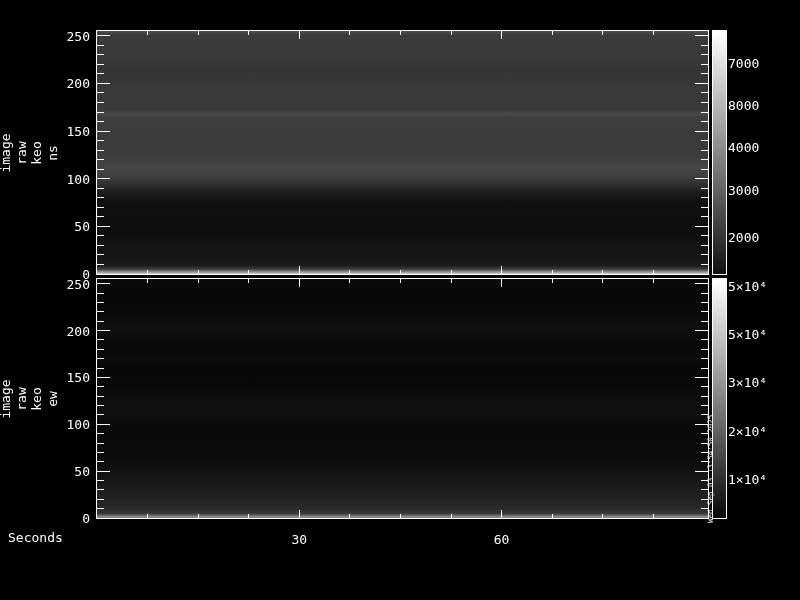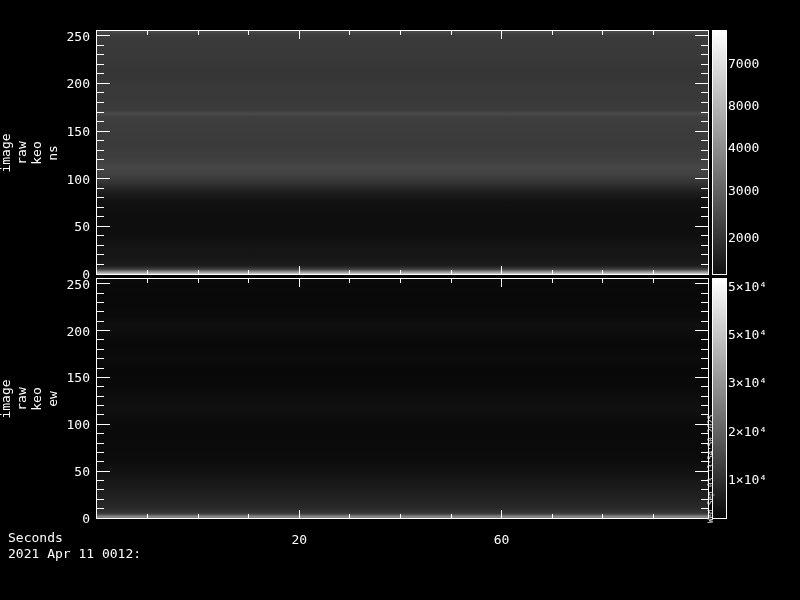--- a/index.html
+++ b/index.html
@@ -183,21 +183,20 @@
       <div class="xt" style="left: 555.874px; bottom: 0px; height: 4px;"></div>
       <div class="xt" style="left: 555.874px; top: 0px; height: 4px;"></div>
     </div>
   <div class="cbar" id="cbar0">
     <div class="ramp"></div>
   </div>
   <div class="cbar" id="cbar1">
     <div class="ramp"></div>
   </div>
   <div id="xlabel">Seconds</div>
-  <div id="xsub">2021 Apr 11 0012:</div>
   <div id="vstamp">Wed Sep 03 13:54:50 2025</div>
 <div class="ylab" style="top: 274px; left: 90px;">0</div>
     <div class="ylab" style="top: 226.353px; left: 90px;">50</div>
     <div class="ylab" style="top: 178.706px; left: 90px;">100</div>
     <div class="ylab" style="top: 131.059px; left: 90px;">150</div>
     <div class="ylab" style="top: 83.4118px; left: 90px;">200</div>
     <div class="ylab" style="top: 35.7647px; left: 90px;">250</div>
     <div class="ytitle" style="left: 5px; top: 152.5px;">image</div>
     <div class="ytitle" style="left: 20.7px; top: 152.5px;">raw</div>
     <div class="ytitle" style="left: 36.4px; top: 152.5px;">keo</div>
@@ -206,21 +205,21 @@
     <div class="cblab" style="left: 728px; top: 189.625px;">3000</div>
     <div class="cblab" style="left: 728px; top: 147.438px;">4000</div>
     <div class="cblab" style="left: 728px; top: 105.25px;">8000</div>
     <div class="cblab" style="left: 728px; top: 63.0625px;">7000</div>
     <div class="ylab" style="top: 518px; left: 90px;">0</div>
     <div class="ylab" style="top: 471.137px; left: 90px;">50</div>
     <div class="ylab" style="top: 424.275px; left: 90px;">100</div>
     <div class="ylab" style="top: 377.412px; left: 90px;">150</div>
     <div class="ylab" style="top: 330.549px; left: 90px;">200</div>
     <div class="ylab" style="top: 283.686px; left: 90px;">250</div>
-    <div class="xlab" style="left: 299.318px; top: 539px;">20</div>
+    <div class="xlab" style="left: 299.318px; top: 539px;">30</div>
     <div class="xlab" style="left: 501.636px; top: 539px;">60</div>
     <div class="ytitle" style="left: 5px; top: 398.5px;">image</div>
     <div class="ytitle" style="left: 20.7px; top: 398.5px;">raw</div>
     <div class="ytitle" style="left: 36.4px; top: 398.5px;">keo</div>
     <div class="ytitle" style="left: 52.1px; top: 398.5px;">ew</div>
     <div class="cblab" style="left: 728px; top: 478.837px;">1×10⁴</div>
     <div class="cblab" style="left: 728px; top: 430.637px;">2×10⁴</div>
     <div class="cblab" style="left: 728px; top: 382.437px;">3×10⁴</div>
     <div class="cblab" style="left: 728px; top: 334.237px;">5×10⁴</div>
     <div class="cblab" style="left: 728px; top: 286.037px;">5×10⁴</div>

